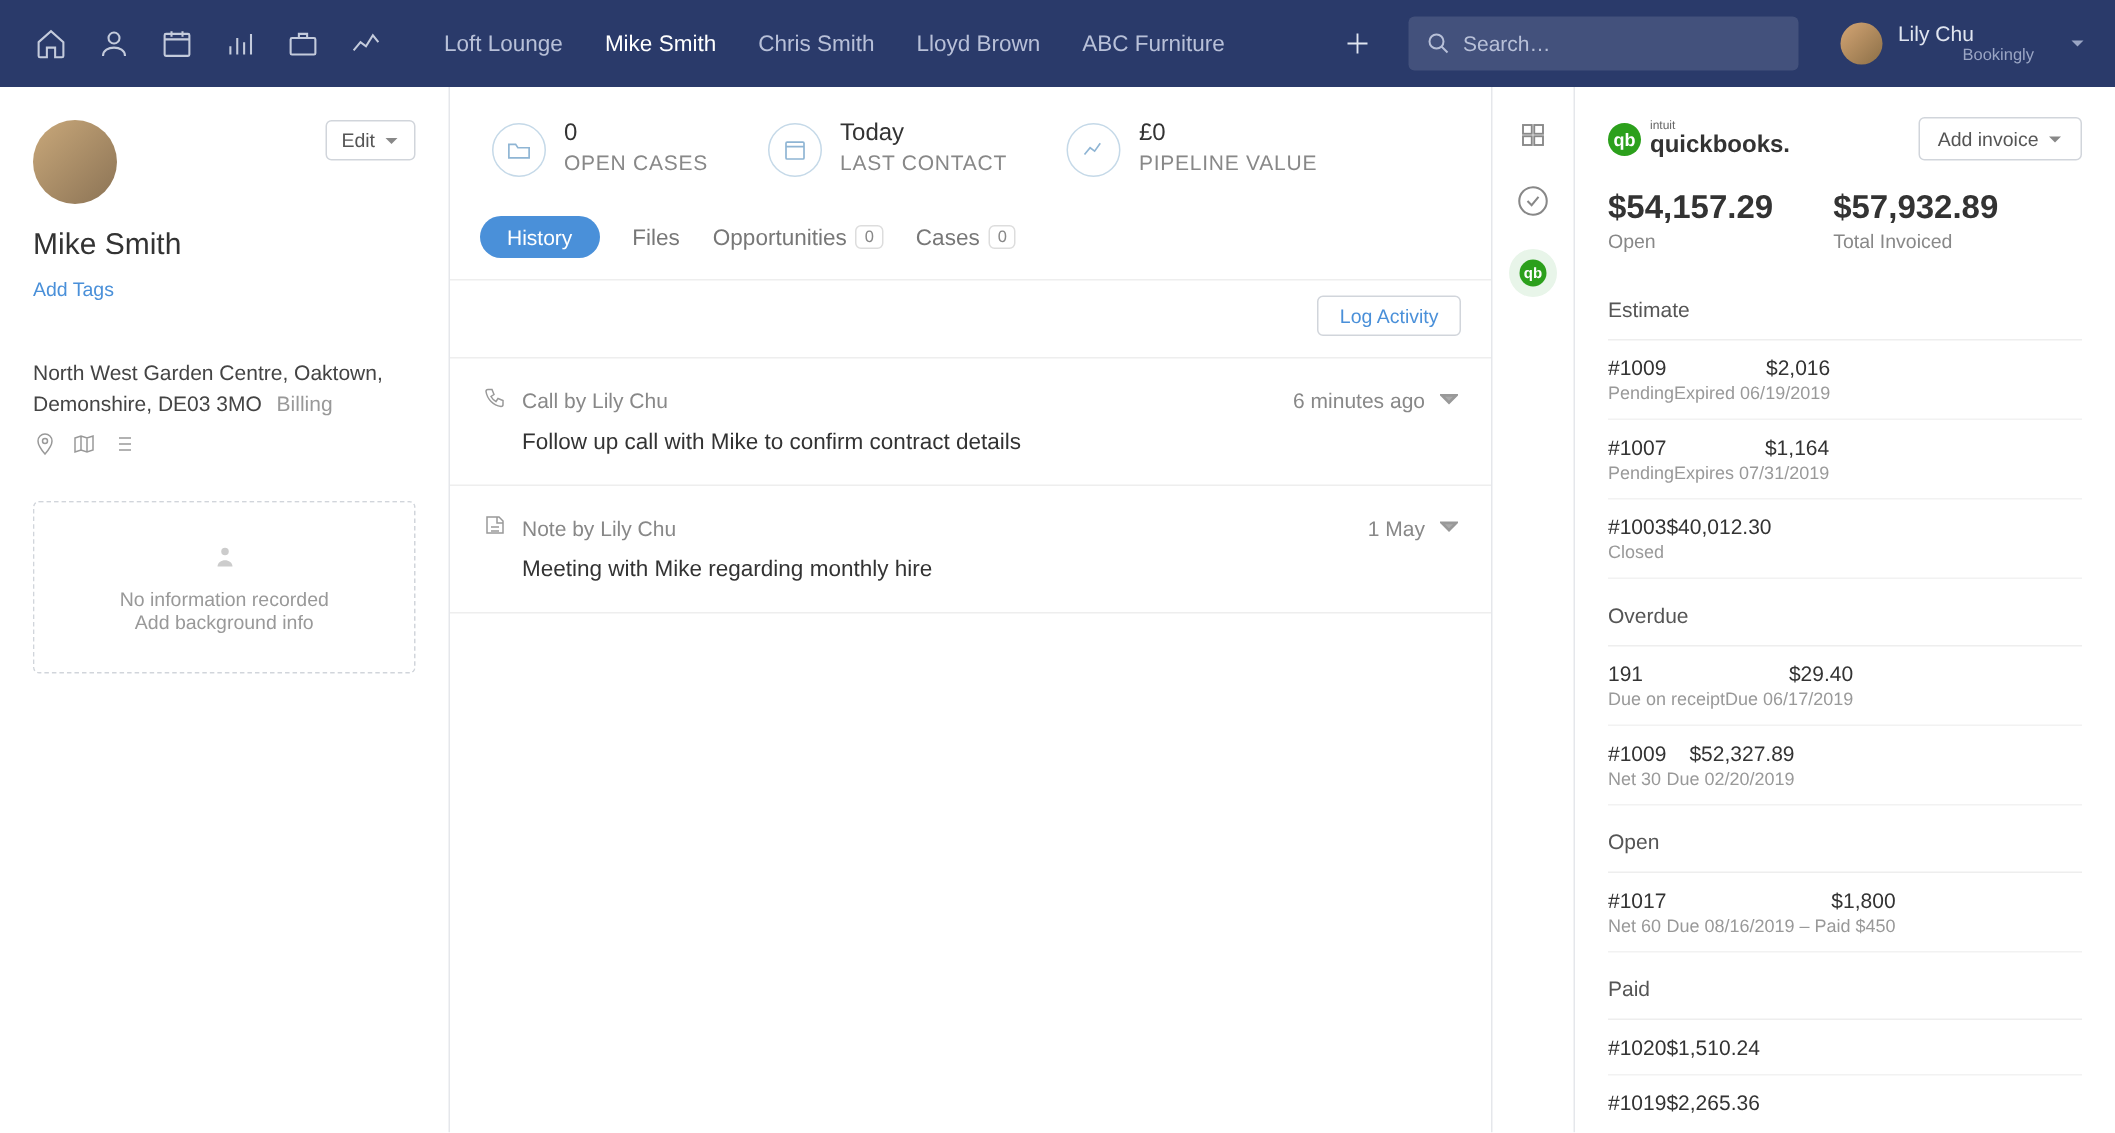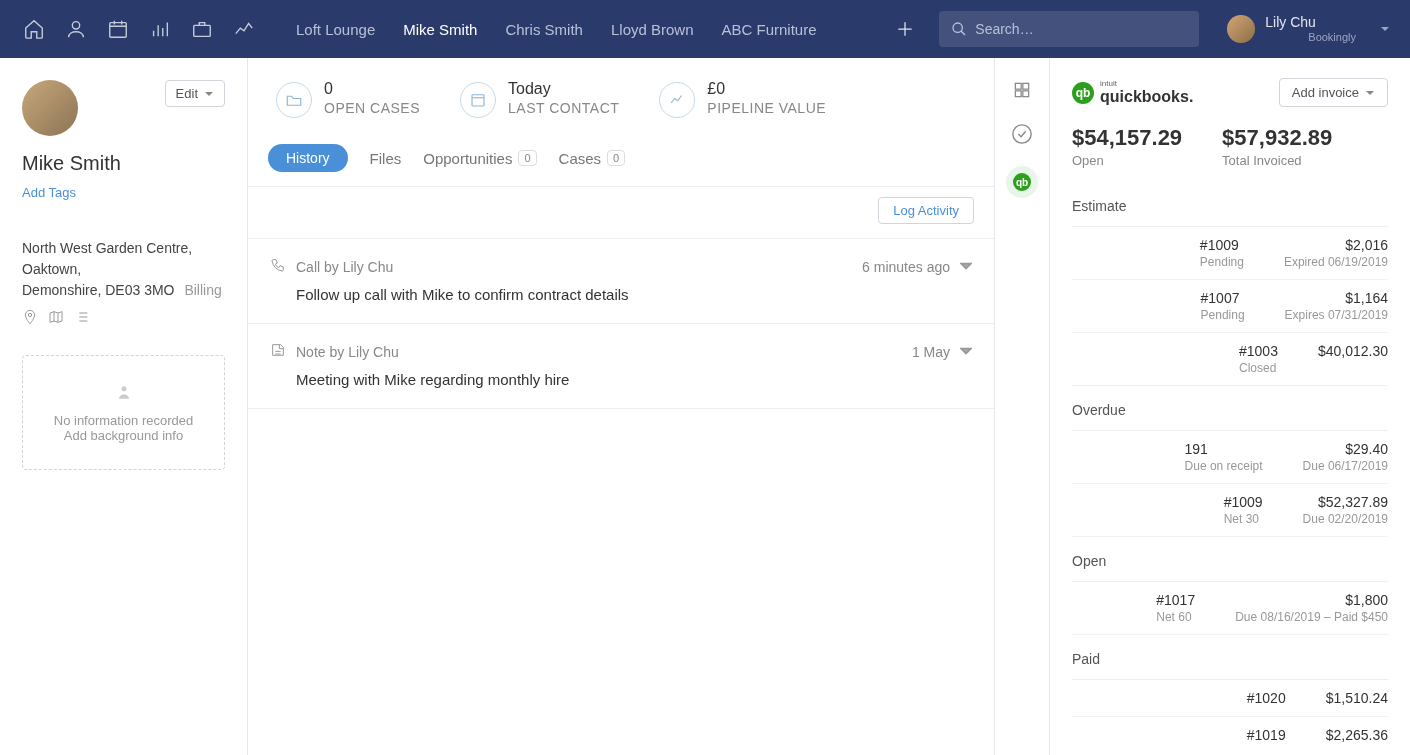--- a/index.html
+++ b/index.html
@@ -19,21 +19,21 @@
 .topnav .search input { background: transparent; border: none; outline: none; color: #e0e5f0; font-size: 14px; flex:1; }
 .topnav .search input::placeholder { color: #b8c0d8; }
 .topnav .user { display: flex; align-items: center; gap: 10px; margin-left: 20px; cursor: pointer; }
 .topnav .user .avatar { width: 28px; height: 28px; border-radius: 50%; background: linear-gradient(135deg,#d4a574,#8b6f47); }
 .topnav .user .names { color: #e0e5f0; line-height: 1.2; }
 .topnav .user .names .sub { font-size: 11px; color: #9aa5c4; margin-left: 43px; }
 .topnav .user .caret { margin-left: 14px; }
 .topnav .user .caret svg { fill: #9aa5c4; }
 
 .layout { display: flex; height: calc(755px - 58px); }
-.left { width: 248px; border-right: 1px solid #e5e7eb; padding: 22px; }
+.left { width: 300px; border-right: 1px solid #e5e7eb; padding: 22px; }
 .left .top-row { display: flex; justify-content: space-between; align-items: flex-start; }
 .left .avatar-lg { width: 56px; height: 56px; border-radius: 50%; background: linear-gradient(135deg,#c9a87a,#8b7355); }
 .left .edit-btn { border: 1px solid #d1d5db; border-radius: 4px; padding: 5px 10px; font-size: 13px; color: #555; display: flex; align-items:center; gap:6px; cursor:pointer; background:#fff; }
 .left .edit-btn svg { fill:#888; }
 .left h2 { font-size: 20px; font-weight: 500; margin-top: 16px; color: #333; }
 .left .add-tags { color: #4a90d9; font-size: 13px; margin-top: 10px; cursor:pointer; display:inline-block; }
 .left .address { margin-top: 38px; font-size: 14px; color: #444; line-height: 1.5; }
 .left .address .billing { color: #999; margin-left: 6px; }
 .left .addr-icons { display: flex; gap: 10px; margin-top: 8px; }
 .left .addr-icons svg { stroke:#999; fill:none; stroke-width:1.5; }
@@ -77,21 +77,21 @@
 .right .qb-logo .txt { font-weight:600; font-size:16px; color:#333; }
 .right .qb-logo .sm { font-size:8px; color:#666; line-height:1; }
 .right .add-inv { border:1px solid #d1d5db; border-radius:4px; padding:6px 12px; font-size:13px; color:#555; display:flex; align-items:center; gap:6px; cursor:pointer; background:#fff; }
 .right .add-inv svg { fill:#888; }
 
 .right .totals { display:flex; gap:40px; margin-bottom:20px; }
 .right .totals .big { font-size:22px; font-weight:600; color:#333; }
 .right .totals .lab { font-size:13px; color:#888; margin-top:2px; }
 
 .right .section-head { font-size:14px; color:#555; font-weight:500; padding:10px 0 12px; border-bottom:1px solid #eee; margin-top:6px; }
-.right .item { display:flex; justify-content:flex-end; padding:10px 0; border-bottom:1px solid #f2f2f2;gap:40px; }
+.right .item { display:flex; justify-content:flex-start; padding:10px 0; border-bottom:1px solid #f2f2f2; }
 .right .item:last-child { border-bottom:none; }
 .right .item .left-c .id { font-size:14px; color:#333; font-weight:500; }
 .right .item .left-c .sub { font-size:12px; color:#999; margin-top:2px; }
 .right .item .right-c { text-align:right; }
 .right .item .right-c .amt { font-size:14px; color:#333; font-weight:500; }
 .right .item .right-c .sub { font-size:12px; color:#999; margin-top:2px; }
 </style>
 </head>
 <body>
 

